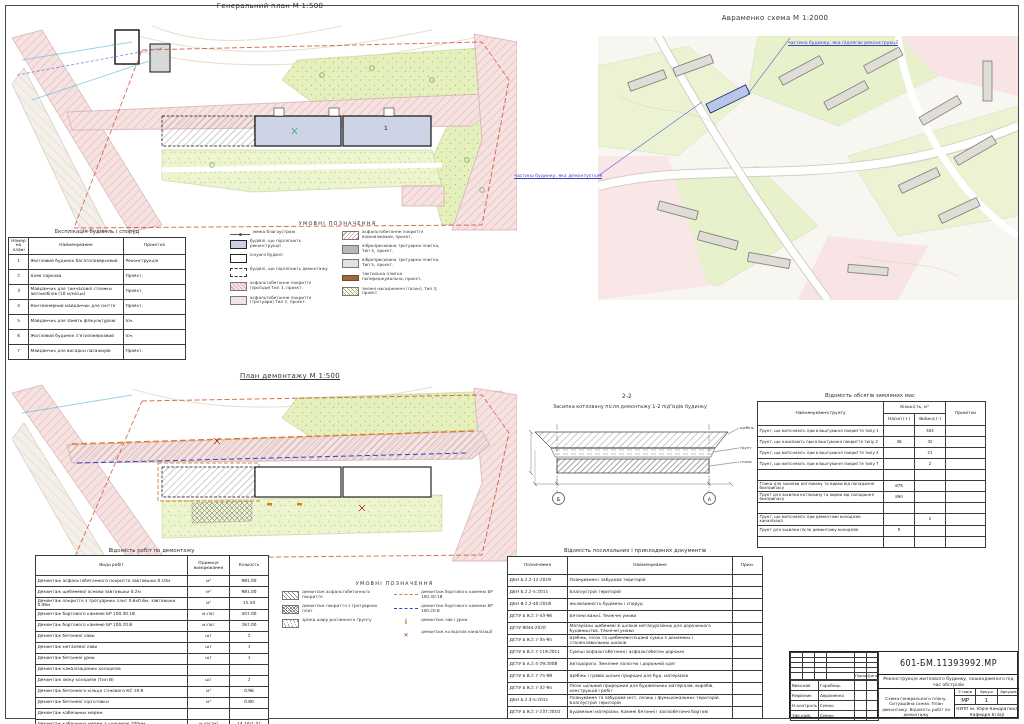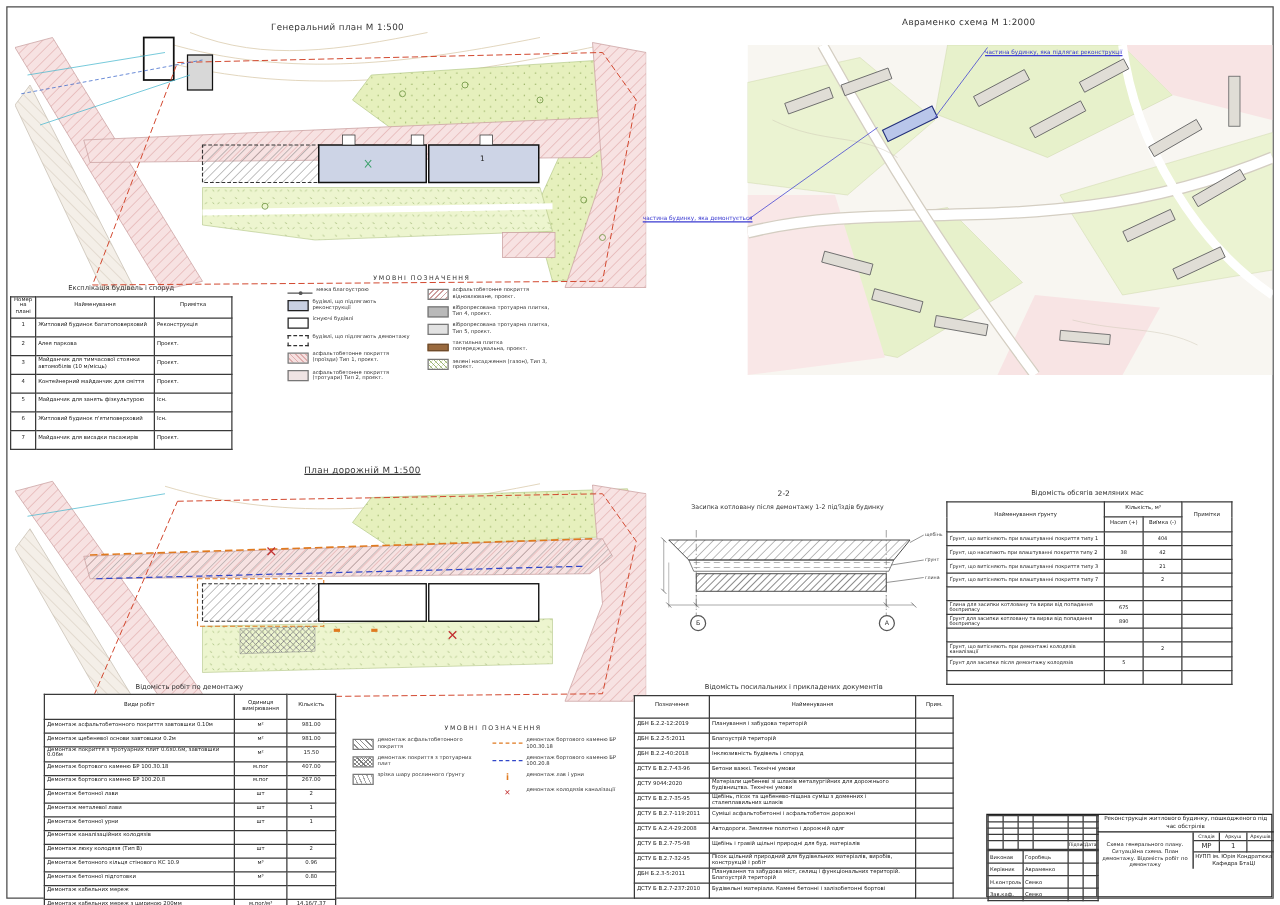--- a/index.html
+++ b/index.html
@@ -112,21 +112,21 @@
       </pattern>
       <pattern id="pSoil2" patternUnits="userSpaceOnUse" width="4" height="4" patternTransform="rotate(45)">
         <line x1="0" y1="0" x2="0" y2="4" stroke="#555" stroke-width="1.1"></line>
       </pattern>
       <pattern id="pDash" patternUnits="userSpaceOnUse" width="8" height="4">
         <line x1="0" y1="2" x2="5" y2="2" stroke="#999" stroke-width="0.6"></line>
       </pattern>
     </defs>
   </svg>
 
-  <div class="plan-title" style="left:120px;top:18px;width:300px">Генеральний план М 1:500</div>
+  <div class="plan-title" style="left:120px;top:2px;width:300px">Генеральний план М 1:500</div>
   <svg class="abs" style="left:12px;top:20px" width="505" height="212" viewBox="0 0 505 212">
     <path d="M140 6 C200 30 260 20 330 6" stroke="#d8c8a8" fill="none" stroke-width="0.6"></path>
     <path d="M120 14 C220 44 320 30 420 10" stroke="#d8c8a8" fill="none" stroke-width="0.6"></path>
     <path d="M100 24 C220 60 340 44 470 16" stroke="#d8c8a8" fill="none" stroke-width="0.6"></path>
     <polygon points="0,18 30,10 150,205 118,212" fill="url(#pRoad)" stroke="#c9a0a0" stroke-width="0.6"></polygon>
     <polygon points="0,64 12,48 96,212 70,212" fill="url(#pExRoad)" stroke="#bdb3a5" stroke-width="0.5"></polygon>
     <polygon points="285,40 470,28 492,60 470,78 300,82 270,60" fill="url(#pGrass)" stroke="#9fb86d" stroke-width="0.4"></polygon>
     <polygon points="440,95 500,88 505,200 430,205 415,150" fill="url(#pGrass)" stroke="#9fb86d" stroke-width="0.4"></polygon>
     <polygon points="55,92 470,74 478,92 460,106 60,110" fill="url(#pRoad)" stroke="#c9a0a0" stroke-width="0.6"></polygon>
     <polygon points="462,14 505,22 505,210 440,210 470,120" fill="url(#pRoad)" stroke="#c9a0a0" stroke-width="0.6"></polygon>
@@ -295,21 +295,21 @@
       <rect x="250" y="230" width="40" height="8" transform="rotate(5 270 234)"></rect>
       <rect x="385" y="25" width="9" height="40"></rect>
     </g>
     <rect x="108" y="58" width="44" height="10" transform="rotate(-26 130 63)" fill="#b9c6ea" stroke="#23307a" stroke-width="0.9"></rect>
     <path d="M192 2 L150 58" stroke="#3b3bd1" stroke-width="0.6" fill="none"></path>
     <path d="M0 140 L104 66" stroke="#3b3bd1" stroke-width="0.6" fill="none"></path>
   </svg>
   <div class="note" style="left:763px;top:40px;width:160px;text-align:center">частина будинку, яка підлягає реконструкції</div>
   <div class="note" style="left:492px;top:173px;width:110px;text-align:right">частина будинку, яка демонтується</div>
 
-  <div class="plan-title underl" style="left:180px;top:372px;width:220px">План дорожній М 1:500</div>
+  <div class="plan-title underl" style="left:180px;top:372px;width:220px">План демонтажу М 1:500</div>
   <svg class="abs" style="left:12px;top:383px" width="505" height="180" viewBox="0 0 505 180">
     <path d="M120 6 C220 36 320 24 420 4" stroke="#d8c8a8" fill="none" stroke-width="0.6"></path>
     <polygon points="0,10 30,2 150,172 118,178" fill="url(#pRoad)" stroke="#c9a0a0" stroke-width="0.6"></polygon>
     <polygon points="0,56 12,40 96,178 70,178" fill="url(#pExRoad)" stroke="#bdb3a5" stroke-width="0.5"></polygon>
     <polygon points="285,15 490,8 500,45 300,55 270,35" fill="url(#pGrass)" stroke="#9fb86d" stroke-width="0.4"></polygon>
     <polygon points="462,5 505,12 505,178 440,178 470,100" fill="url(#pRoad)" stroke="#c9a0a0" stroke-width="0.6"></polygon>
     <polygon points="55,62 470,48 478,62 460,76 60,80" fill="url(#pRoad)" stroke="#c9a0a0" stroke-width="0.6"></polygon>
     <polygon points="55,62 470,48 478,62 460,76 60,80" fill="url(#pDemo)" opacity="0.85"></polygon>
     <path d="M60 61 L462 48" stroke="#e07a20" stroke-width="1.3" stroke-dasharray="6 3" fill="none"></path>
     <path d="M65 80 L455 70" stroke="#2f45c8" stroke-width="1" stroke-dasharray="5 3" fill="none"></path>
@@ -724,20 +724,21 @@
             <tr>
               <td>Зав.каф.</td>
               <td>Семко</td>
               <td></td>
               <td></td>
             </tr>
           </tbody>
       </table>
     </div>
     <div class="tb-right">
+      <div class="tb-docnum">601-БМ.11393992.МР</div>
       <div class="tb-project">Реконструкція житлового будинку, пошкодженого під час обстрілів</div>
       <div class="tb-bottom">
         <div class="tb-content">Схема генерального плану. Ситуаційна схема. План демонтажу. Відомість робіт по демонтажу</div>
         <div class="tb-se">
           <div class="tb-se-grid">
             <span>Стадія</span>
             <span>Аркуш</span>
             <span>Аркушів</span>
             <span class="v">МР</span>
             <span class="v">1</span>

